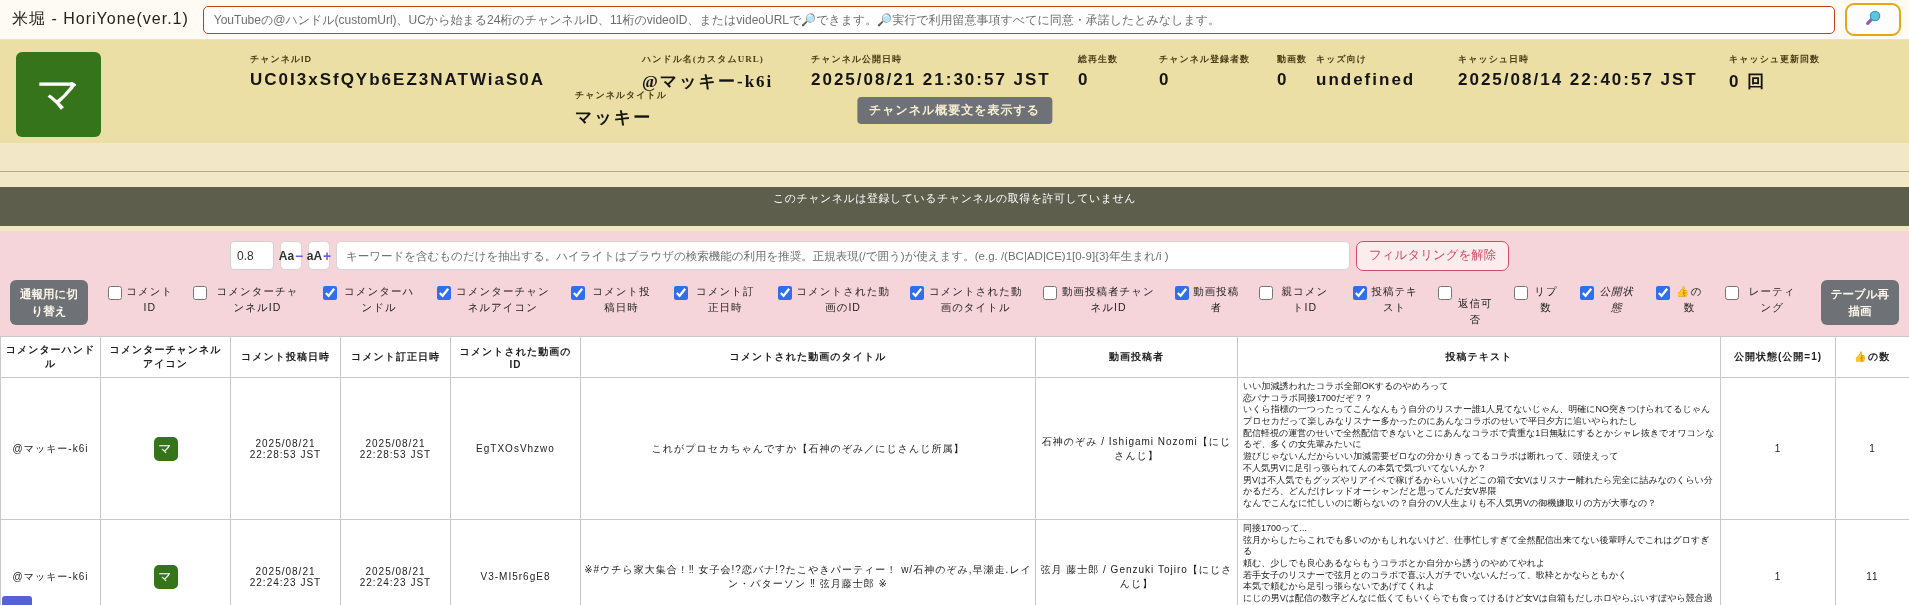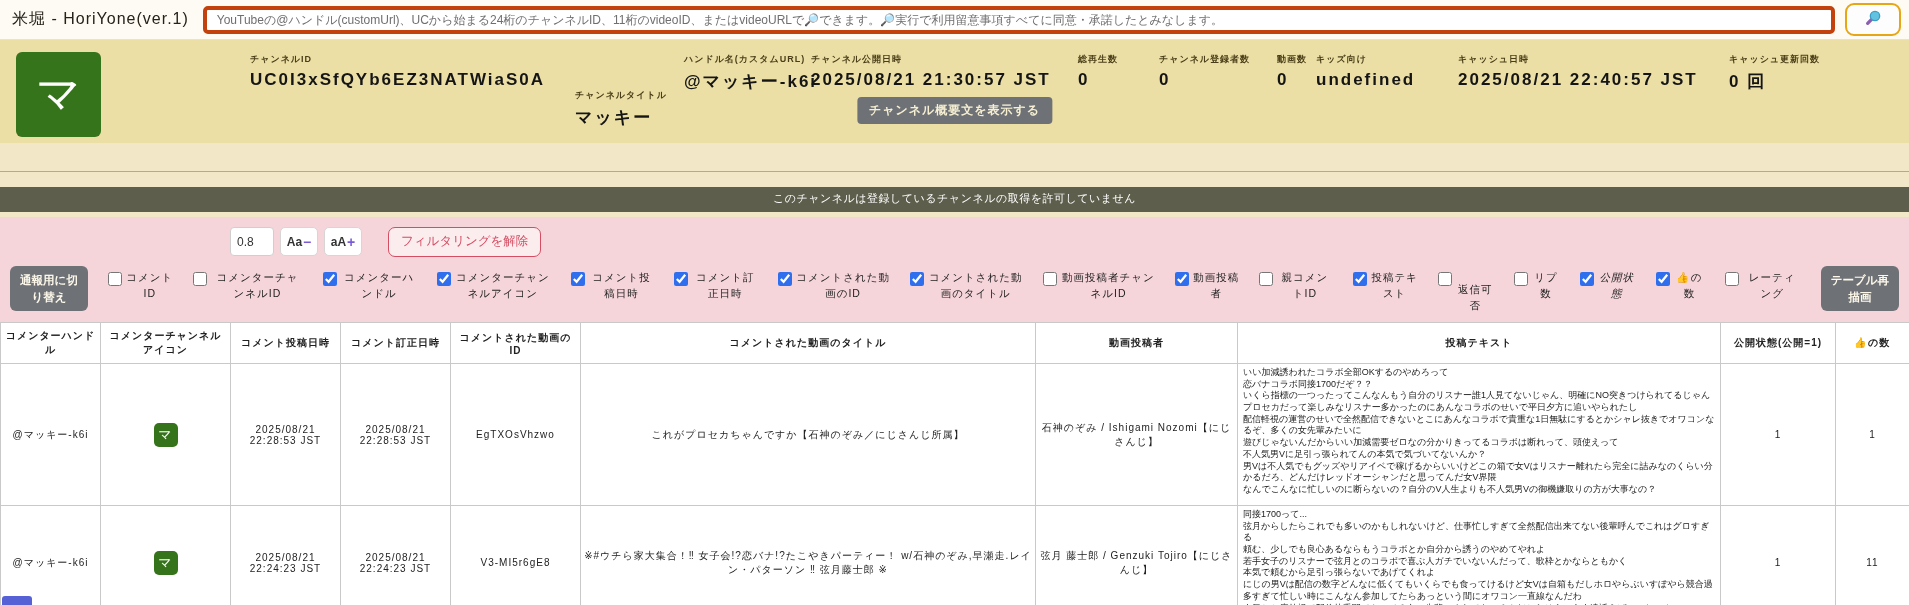--- a/index.html
+++ b/index.html
@@ -5,55 +5,55 @@
   * { box-sizing: border-box; margin: 0; padding: 0; }
   html,body { width:1909px; height:605px; }
   body {
     font-family:"Liberation Sans","DejaVu Sans",sans-serif;
     background:#f2e8c8; overflow:hidden; position:relative;
   }
   
   .topbar{ height:40px; background:#fdfbf3; display:flex; align-items:center;
     padding:0 8px; gap:10px; border-bottom:1px solid #e8e2cf;}
   .app-title{ font-size:16px; font-weight:normal; color:#26221a; letter-spacing:1px; white-space:nowrap; padding:0 4px;}
-  .search-input{ flex:1; height:28px; border:4px solid #c2410c; border-radius:5px;
+  .search-input{ flex:1; height:28px; border:1px solid #c2410c; border-radius:5px;
     padding:0 10px; font-size:12px; color:#444; background:#fff; }
   .search-input::placeholder{ color:#6f6f6f; }
   .search-btn{ width:56px; height:33px; border:2px solid #e7a615; border-radius:9px;
     background:#fdfdfd; cursor:pointer; display:flex; align-items:center; justify-content:center; }
   
   .channel{ position:relative; height:103px; background:#ecdfa6; }
   .avatar{ position:absolute; left:16px; top:12px; width:85px; height:85px;
     background:#36741c; border-radius:6px; color:#fff; font-size:44px;
     display:flex; align-items:center; justify-content:center; }
   .cfield{ position:absolute; top:13px; white-space:nowrap; }
   .cfield .flabel{ font-size:9px; font-weight:bold; color:#4a3f18; letter-spacing:1px; margin-bottom:4px;}
   .cfield .fvalue{ font-size:17px; font-weight:600; color:#151515; letter-spacing:2px;}
   .desc-btn{ position:absolute; left:50%; top:57px; transform:translateX(-50%);
     background:#6e7276; color:#f7efd2; border:none; border-radius:4px;
     font-size:12px; font-weight:bold; padding:5px 12px; letter-spacing:1px; cursor:pointer;text-align:center;}
   
   .divider{ border:none; border-top:1px solid #b5ab8a; margin-top:28px; }
-  .notice{ margin-top:15px; height:25px; line-height:23px; background:#5e5e4c;
+  .notice{ margin-top:15px; height:39px; line-height:23px; background:#5e5e4c;
     color:#ffffff; text-align:center; font-size:11px; letter-spacing:.5px;}
   
   .filterpanel{ margin-top:5px; background:#f5d4da; padding:9px 8px 4px; height:105px;}
   .frow1{ display:flex; align-items:center; gap:6px; padding-left:222px; height:31px;}
   .threshold{ width:44px; height:29px; border:1px solid #cfcfcf; border-radius:4px;
     font-size:12px; text-align:left; padding:0 6px; background:#fff; color:#333;}
-  .fontbtn{ width:38px; height:29px; background:#fff; border:1px solid #d6d6d6; border-radius:5px;
+  .fontbtn{ width:22px; height:29px; background:#fff; border:1px solid #d6d6d6; border-radius:5px;
     font-size:12px; font-weight:bold; color:#333; cursor:pointer; display:flex; align-items:center; justify-content:center; gap:1px;}
   .fontbtn .sign{ color:#7a5bd6; font-size:14px; font-weight:bold;}
   .keyword-input{ width:1014px; height:29px; border:1px solid #d6d6d6; border-radius:5px;
     padding:0 9px; font-size:11.5px; color:#444; background:#fff;}
   .keyword-input::placeholder{ color:#6f6f6f;}
   .btn-apply{ height:30px; margin-left:8px; background:rgba(255,255,255,.55); border:1px solid #2c7a4b;
     color:#2c7a4b; border-radius:7px; font-size:12.5px; padding:0 12px; cursor:pointer;}
   .btn-clear{ height:30px; background:rgba(255,255,255,.55); border:1px solid #d44d63;
-    color:#d44d63; border-radius:7px; font-size:12.5px; padding:0 12px; cursor:pointer;margin-left:20px;}
+    color:#d44d63; border-radius:7px; font-size:12.5px; padding:0 12px; cursor:pointer;}
   .frow2{ display:flex; align-items:flex-start; justify-content:space-between; margin-top:9px; padding:0 2px;}
   .graybtn{ background:#6e7276; color:#fdf8ea; border:none; border-radius:6px;
     font-size:11.5px; font-weight:bold; padding:6px 8px; line-height:1.45;
     width:78px; text-align:center; cursor:pointer; flex:0 0 auto;}
   .colitem{ display:flex; align-items:flex-start; gap:4px; flex:0 0 auto; padding-top:4px;}
   .colitem input{ width:14px; height:14px; accent-color:#2f6fed; margin-top:2px; flex:0 0 auto; cursor:pointer;}
   .colitem .cl{ font-size:10.5px; color:#222; line-height:1.5; text-align:center; letter-spacing:1px;}
   
   table{ width:1909px; border-collapse:collapse; background:#fff; table-layout:fixed;}
   th{ border:1px solid #c9c9c9; font-size:10px; font-weight:bold; color:#222;
@@ -89,21 +89,21 @@
   <div class="avatar">マ</div>
   <div id="channel-fields">
       <div class="cfield" style="left: 250px;">
     <div class="flabel">チャンネルID</div>
     <div class="fvalue">UC0I3xSfQYb6EZ3NATWiaS0A</div>
   </div>
       <div class="cfield" style="left: 575px; margin-top: 36px;">
     <div class="flabel">チャンネルタイトル</div>
     <div class="fvalue">マッキー</div>
   </div>
-      <div class="cfield" style="left: 684px;">
+      <div class="cfield" style="left: 642px; font-family: Liberation Serif, serif;">
     <div class="flabel">ハンドル名(カスタムURL)</div>
     <div class="fvalue">@マッキー-k6i</div>
   </div>
       <div class="cfield" style="left: 811px;">
     <div class="flabel">チャンネル公開日時</div>
     <div class="fvalue">2025/08/21 21:30:57 JST</div>
   </div>
       <div class="cfield" style="left: 1078px;">
     <div class="flabel">総再生数</div>
     <div class="fvalue">0</div>
@@ -115,21 +115,21 @@
       <div class="cfield" style="left: 1277px;">
     <div class="flabel">動画数</div>
     <div class="fvalue">0</div>
   </div>
       <div class="cfield" style="left: 1316px;">
     <div class="flabel">キッズ向け</div>
     <div class="fvalue">undefined</div>
   </div>
       <div class="cfield" style="left: 1458px;">
     <div class="flabel">キャッシュ日時</div>
-    <div class="fvalue">2025/08/21 22:40:57 JST</div>
+    <div class="fvalue">2025/08/14 22:40:57 JST</div>
   </div>
       <div class="cfield" style="left: 1729px;">
     <div class="flabel">キャッシュ更新回数</div>
     <div class="fvalue">0 回</div>
   </div>
     </div>
   <button class="desc-btn">チャンネル概要文を表示する</button>
 </div>
 
 <hr class="divider">
@@ -139,20 +139,21 @@
   <div class="frow1">
     <input class="threshold" value="0.8" style="">
     <button class="fontbtn">
       <span>Aa</span>
         <span class="sign">−</span>
     </button>
     <button class="fontbtn">
       <span>aA</span>
         <span class="sign">+</span>
     </button>
+    <input class="keyword-input" placeholder="キーワードを含むものだけを抽出する。ハイライトはブラウザの検索機能の利用を推奨。正規表現(/で囲う)が使えます。(e.g. /(BC|AD|CE)1[0-9]{3}年生まれ/i )" style="">
     <button class="btn-clear">フィルタリングを解除</button>
   </div>
   <div class="frow2">
     <button class="graybtn">通報用に切り替え</button>
 
     <label class="colitem">
     <input type="checkbox" style="">
     <span class="cl" style="width: 48px;">コメントID</span>
   </label>
       <label class="colitem">

